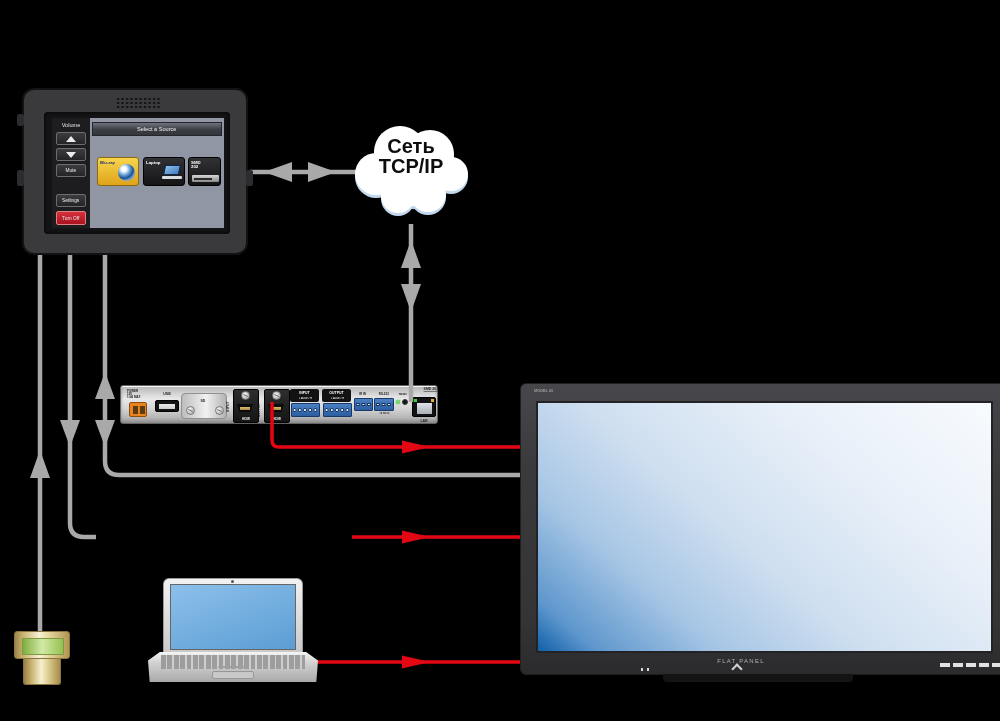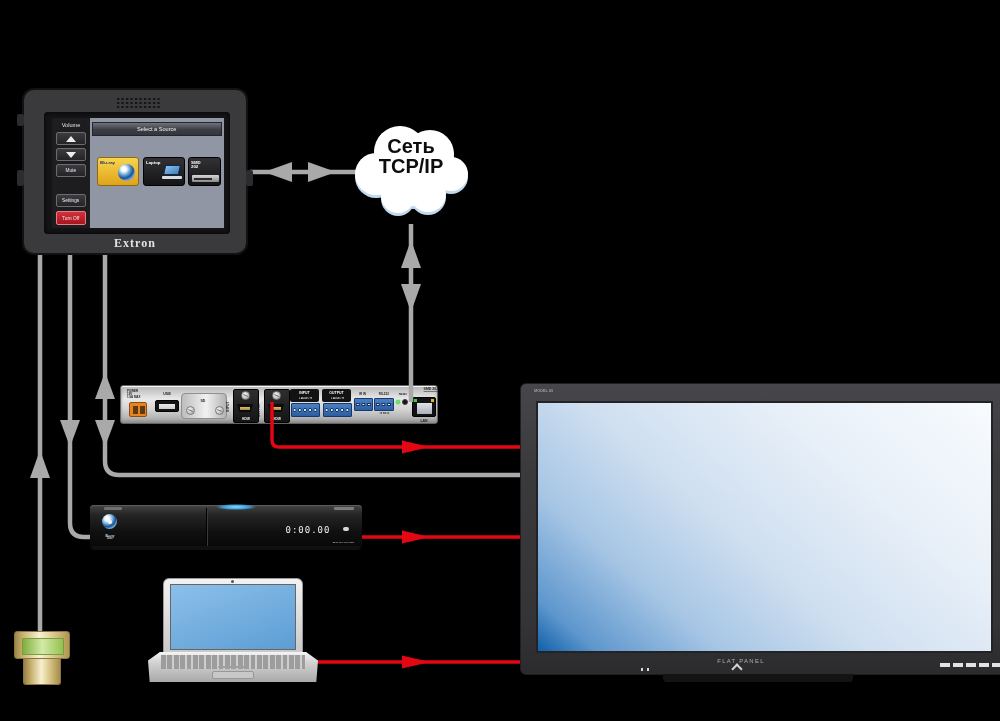--- a/index.html
+++ b/index.html
@@ -286,21 +286,20 @@
             <div id="src-lp-base" class="a"></div>
           </div>
           <div id="src-md" class="a src">
             <div class="a srclbl" style="width:22px;">SMD 202</div>
             <div id="src-md-icon" class="a"></div>
             <div id="src-md-slot" class="a"></div>
           </div>
         </div>
       </div>
     </div>
-    <div id="tp-brand" class="a ctr">Extron</div>
   </div>
 
   <div id="cloud" class="a dev">
     <svg width="122" height="115" viewBox="0 0 122 115">
       <g fill="#c3d9ee">
         <circle cx="26" cy="67" r="21"></circle>
           <circle cx="50" cy="45" r="26"></circle>
           <circle cx="80" cy="47" r="24"></circle>
         <circle cx="101" cy="67" r="17"></circle>
           <circle cx="78" cy="87" r="18"></circle>
@@ -391,32 +390,20 @@
       <div id="smd-model" class="a plabel">SMD 202</div>
       <div id="lan-jack" class="a">
         <div id="lan-plate" class="a"></div>
         <div id="lan-led-g" class="a"></div>
         <div id="lan-led-a" class="a"></div>
       </div>
       <div id="lan-lbl" class="a plabel">LAN</div>
     </div>
   </div>
 
-  <div id="bd" class="a dev">
-    <div id="bd-glow" class="a"></div>
-    <div id="bd-notch-l" class="a"></div>
-    <div id="bd-notch-r" class="a"></div>
-    <div id="bd-logo" class="a"></div>
-    <div id="bd-logo-lbl" class="a">Blu-ray Disc</div>
-    <div id="bd-divider" class="a"></div>
-    <div id="bd-time" class="a">0:00.00</div>
-    <div id="bd-dot" class="a"></div>
-    <div id="bd-footer" class="a nowrap">BLU-RAY PLAYER</div>
-    <div id="bd-base" class="a"></div>
-  </div>
 
   <div id="lp" class="a dev">
     <div id="lp-screen" class="a">
       <div id="lp-cam" class="a"></div>
       <div id="lp-display" class="a"></div>
     </div>
     <div id="lp-body" class="a">
       <div id="lp-kb" class="a"></div>
     </div>
     <div id="lp-latch" class="a"></div>

